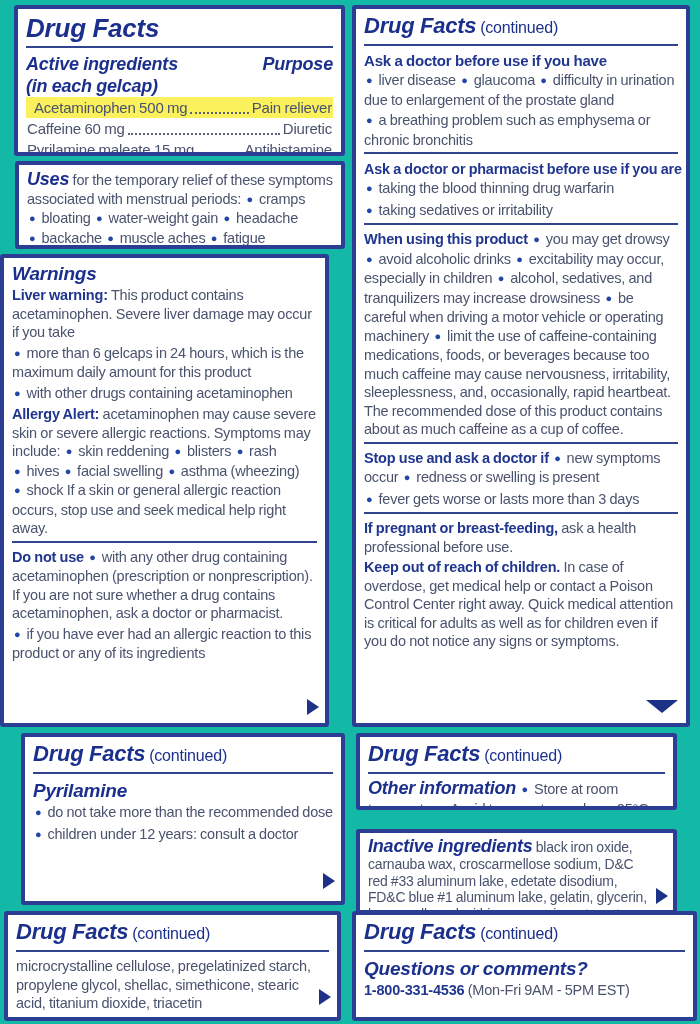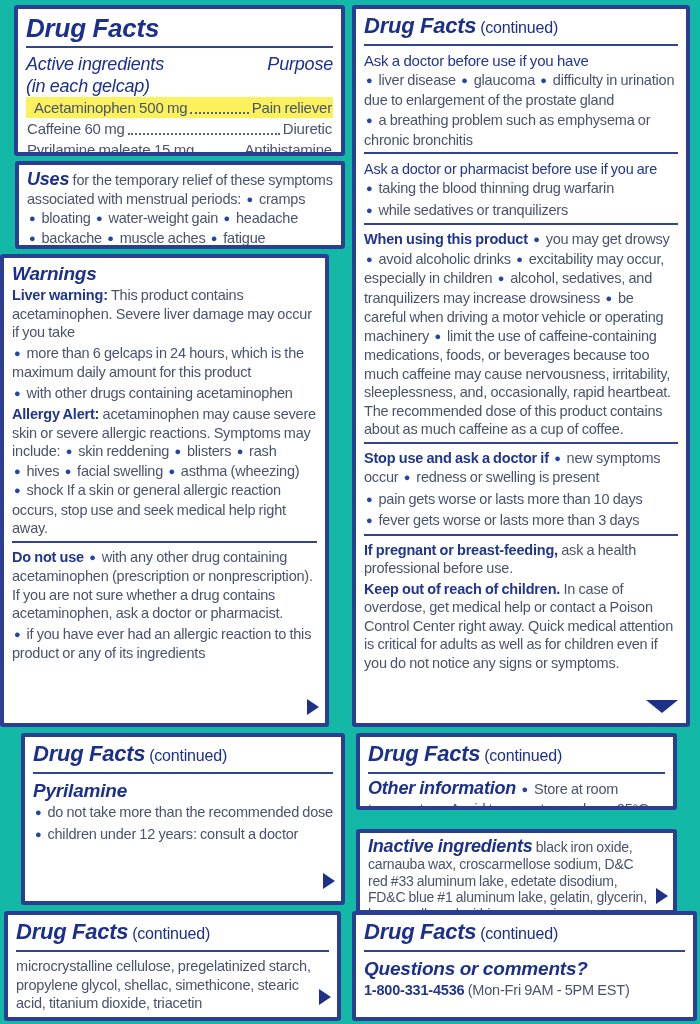--- a/index.html
+++ b/index.html
@@ -12,27 +12,27 @@
     position:absolute; box-sizing:border-box; background:#ffffff;
     border:4px solid #2c3e94; border-radius:3px;
     padding:4px 8px; font-size:14.5px; line-height:18.5px; overflow:hidden;
   }
   .big-title { font-size:26px; line-height:30px; font-weight:bold; font-style:italic; color:#1b2f8d; }
   .cont-title { font-size:22px; line-height:26px; color:#1b2f8d; white-space:nowrap; }
   .ti-cont { font-weight:bold; font-style:italic; font-size:22px; color:#1b2f8d; }
   .cont { font-size:16px; color:#1b2f8d; font-weight:normal; font-style:normal; }
   .rule { border-top:2px solid #32448f; margin:3px 0 5px 0; height:0; }
   .h19 { font-size:19px; line-height:23px; font-weight:bold; font-style:italic; color:#1b2f8d; }
-  .h18 { font-size:18px; line-height:22px; font-weight:normal; font-style:italic; color:#1b2f8d; }
+  .h18 { font-size:18px; line-height:22px; font-weight:bold; font-style:italic; color:#1b2f8d; }
   .ai-head-row { display:flex; justify-content:space-between; align-items:baseline; margin-top:2px; }
   .ing-row { display:flex; align-items:baseline; font-size:15px; line-height:21px; color:#4a536e; padding:0 1px; }
   .ing-row .leader { flex:1; border-bottom:2px dotted #5a6280; align-self:flex-end; margin:0 3px 4px 3px; }
   .hl { background:#fbf15d;padding-left:8px; }
   .para { margin:1px 0 2px 0; }
-  .shead { font-weight:normal; color:#20368f; font-size:15px; line-height:19px; margin-top:1px; }
+  .shead { font-weight:bold; color:#20368f; font-size:15px; line-height:19px; margin-top:1px; }
   .cond { display:inline-block; transform:scaleX(0.96); transform-origin:0 50%; white-space:nowrap; }
   .bd { font-weight:bold; color:#20368f; }
   .bi { font-weight:bold; font-style:italic; color:#1b2f8d; font-size:18px; }
   .blt::before { content:"●"; color:#2346a5; font-size:11px; margin:0 6px 0 2px; position:relative; top:-1px; }
   .arr-r { position:absolute; width:0; height:0;
            border-top:8px solid transparent; border-bottom:8px solid transparent;
            border-left:12px solid #1d3186; }
   .arr-d { position:absolute; width:0; height:0;
            border-left:16px solid transparent; border-right:16px solid transparent;
            border-top:13px solid #1d3186; }
@@ -112,26 +112,25 @@
 
   <section class="box" id="boxF">
     <div class="cont-title"><span class="ti-cont">Drug Facts</span><span class="cont"> (continued)</span></div>
     <div class="rule"></div>
     <div class="shead">Ask a doctor before use if you have</div>
     <div class="para"><span class="blt"></span><span>liver disease </span><span class="blt"></span><span>glaucoma </span><span class="blt"></span><span>difficulty in urination due to enlargement of the prostate gland</span></div>
     <div class="para"><span class="blt"></span><span>a breathing problem such as emphysema or chronic bronchitis</span></div>
     <div class="rule"></div>
     <div class="shead"><span class="cond">Ask a doctor or pharmacist before use if you are</span></div>
     <div class="para"><span class="blt"></span><span>taking the blood thinning drug warfarin</span></div>
-    <div class="para"><span class="blt"></span><span>while sedatives or tranquilizers</span></div>
+    <div class="para"><span class="blt"></span><span>taking sedatives or irritability</span></div>
     <div class="rule"></div>
     <div class="para"><span class="bd">When using this product</span><span> </span><span class="blt"></span><span>you may get drowsy </span><span class="blt"></span><span>avoid alcoholic drinks </span><span class="blt"></span><span>excitability may occur, especially in children </span><span class="blt"></span><span>alcohol, sedatives, and tranquilizers may increase drowsiness </span><span class="blt"></span><span>be careful when driving a motor vehicle or operating machinery </span><span class="blt"></span><span>limit the use of caffeine-containing medications, foods, or beverages because too much caffeine may cause nervousness, irritability, sleeplessness, and, occasionally, rapid heartbeat. The recommended dose of this product contains about as much caffeine as a cup of coffee.</span></div>
     <div class="rule"></div>
     <div class="para"><span class="bd">Stop use and ask a doctor if</span><span> </span><span class="blt"></span><span>new symptoms occur </span><span class="blt"></span><span>redness or swelling is present</span></div>
-    <div class="para"><span class="blt"></span><span>pain gets worse or lasts more than 10 days</span></div>
     <div class="para"><span class="blt"></span><span>fever gets worse or lasts more than 3 days</span></div>
     <div class="rule"></div>
     <div class="para"><span class="bd">If pregnant or breast-feeding,</span><span> ask a health professional before use.</span></div>
     <div class="para"><span class="bd">Keep out of reach of children.</span><span>  In case of overdose, get medical help or contact a Poison Control Center right away.  Quick medical attention is critical for adults as well as for children even if you do not notice any signs or symptoms.</span></div>
     <span class="arr-d" style="right:8px; bottom:10px;"></span>
   </section>
 
   <section class="box" id="boxG">
     <div class="cont-title"><span class="ti-cont">Drug Facts</span><span class="cont"> (continued)</span></div>
     <div class="rule"></div>

